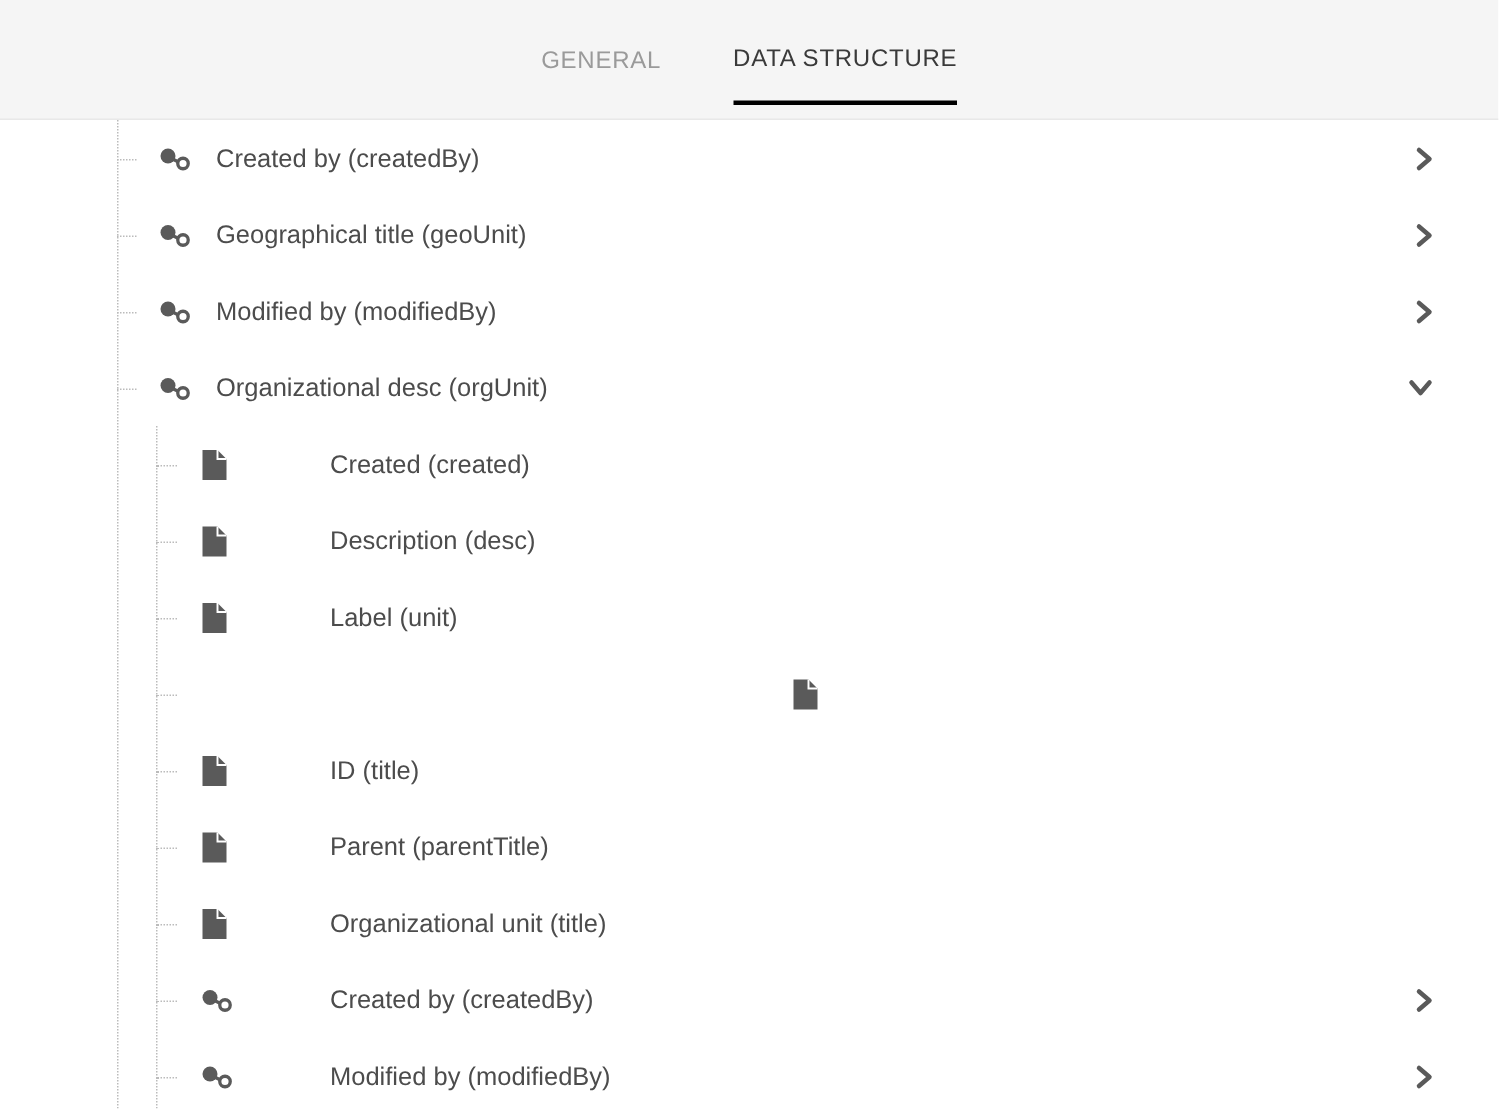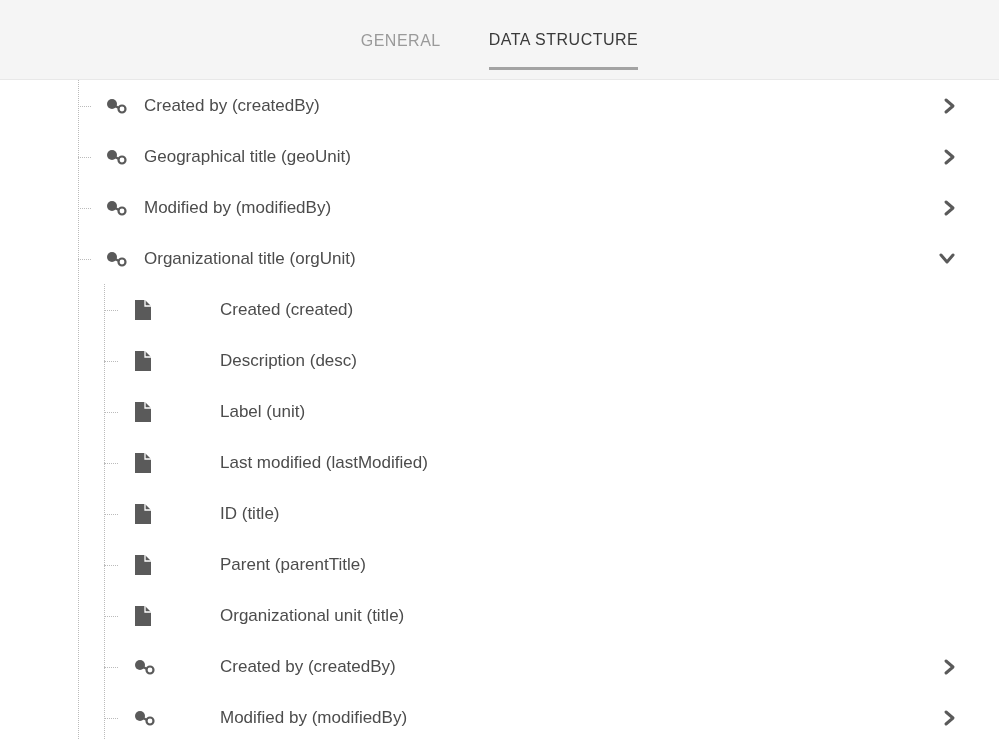--- a/index.html
+++ b/index.html
@@ -21,21 +21,21 @@
     .tab {
       font-size: 16px;
       letter-spacing: 0.5px;
       color: #9a9a9a;
       padding: 22px 0 20px 0;
       cursor: pointer;
       font-weight: 400;
     }
     .tab.active {
       color: #3a3a3a;
-      border-bottom: 3px solid #a3a3a3;
+      border-bottom: 3px solid #000000;
       padding-bottom: 18px;
     }
     .content {
       padding: 0 40px;
       background: #fff;
     }
     .tree {
       position: relative;
       padding-left: 38px;
     }
@@ -162,21 +162,21 @@
     </div>
 
     <div class="tree-item">
       <span class="icon-wrap">
         <svg width="24" height="16" viewBox="0 0 24 16">
             <circle cx="6" cy="6" r="5" fill="#5a5a5a"></circle>
             <circle cx="16" cy="11" r="3.5" fill="none" stroke="#5a5a5a" stroke-width="2.2"></circle>
             <line x1="9" y1="8" x2="13" y2="10" stroke="#5a5a5a" stroke-width="2.2"></line>
           </svg>
       </span>
-      <span class="label">Organizational title (orgUnit)</span>
+      <span class="label">Organizational desc (orgUnit)</span>
       <span class="chevron">
           <svg width="20" height="14" viewBox="0 0 20 14">
             <path d="M4 3 L10 10 L16 3" fill="none" stroke="#5a5a5a" stroke-width="3" stroke-linecap="round" stroke-linejoin="round"></path>
           </svg>
         </span>
     </div>
 
     <div class="nested">
 
       <div class="tree-item">
@@ -209,21 +209,20 @@
         <span class="label">Label (unit)</span>
       </div>
 
       <div class="tree-item">
         <span class="icon-wrap">
           <svg width="18" height="22" viewBox="0 0 18 22">
               <path d="M1 1 L11 1 L17 7 L17 21 L1 21 Z" fill="#5a5a5a"></path>
               <path d="M11 1 L11 7 L17 7" fill="none" stroke="#fff" stroke-width="1.3"></path>
             </svg>
         </span>
-        <span class="label">Last modified (lastModified)</span>
       </div>
 
       <div class="tree-item">
         <span class="icon-wrap">
           <svg width="18" height="22" viewBox="0 0 18 22">
               <path d="M1 1 L11 1 L17 7 L17 21 L1 21 Z" fill="#5a5a5a"></path>
               <path d="M11 1 L11 7 L17 7" fill="none" stroke="#fff" stroke-width="1.3"></path>
             </svg>
         </span>
         <span class="label">ID (title)</span>

